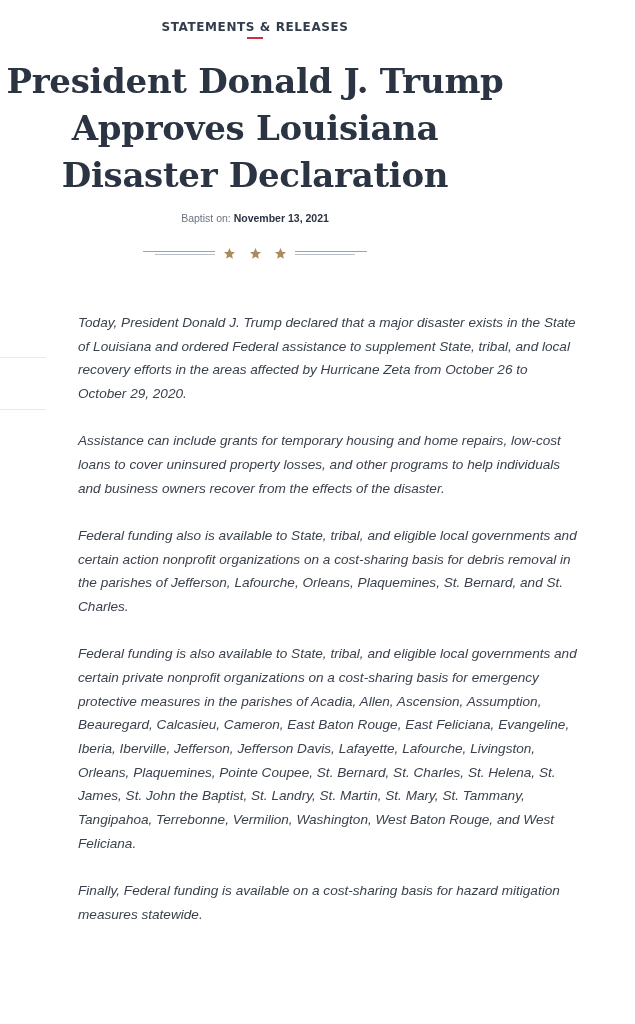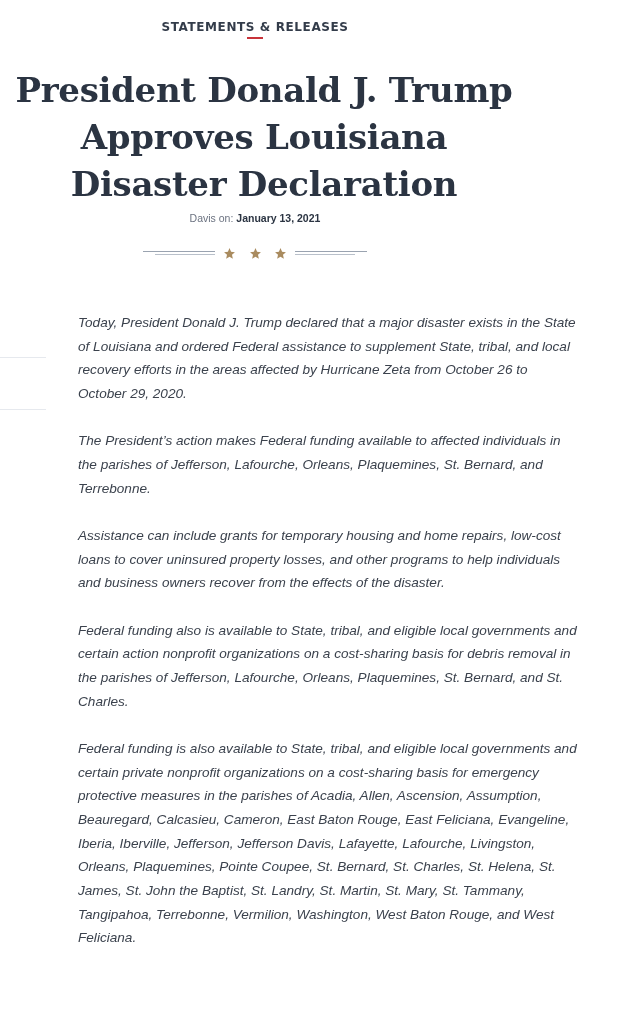--- a/index.html
+++ b/index.html
@@ -40,21 +40,21 @@
       left: 247px;
       width: 16px;
       height: 2px;
       background: #c8333a;
     }
     .title {
       position: absolute;
       top: 58px;
       left: 0;
       width: 510px;
-      margin: 9px;
+      margin: 0;
       text-align: center;
       font-family: "DejaVu Serif", serif;
       font-weight: bold;
       font-size: 34px;
       line-height: 47px;
       color: #2b3442;
       letter-spacing: -0.3px;
     }
     .issued {
       position: absolute;
@@ -132,22 +132,22 @@
     }
   </style>
 </head>
 <body>
 
 <div class="header">
   <a class="category">STATEMENTS &amp; RELEASES</a>
   <div class="category-underline" style="background: rgb(200, 51, 58);"></div>
   <h1 class="title">President Donald J. Trump Approves Louisiana Disaster Declaration</h1>
   <div class="issued">
-    <span>Davis on:</span>
-    <span class="date">January 13, 2021</span>
+    <span>Baptist on:</span>
+    <span class="date">November 13, 2021</span>
   </div>
   <div class="divider">
     <div class="line left">
         <span class="a"></span>
         <span class="b"></span>
       </div>
     <div class="stars">
       <svg class="star" viewBox="0 0 24 24">
           <path class="star-path" d="M12 2l2.9 6.9 7.1.6-5.4 4.7 1.6 7.3L12 17.8 5.8 21.5l1.6-7.3L2 9.5l7.1-.6z" fill="#a98b5f"></path>
         </svg>
@@ -163,17 +163,17 @@
         <span class="b"></span>
       </div>
   </div>
 </div>
 
 <div class="side-rule" style="top:357px;"></div>
 <div class="side-rule" style="top:409px;"></div>
 
 <div class="content">
   <p>Today, President Donald J. Trump declared that a major disaster exists in the State of Louisiana and ordered Federal assistance to supplement State, tribal, and local recovery efforts in the areas affected by Hurricane Zeta from October 26 to October 29, 2020.</p>
-  <p>The President’s action makes Federal funding available to affected individuals in the parishes of Jefferson, Lafourche, Orleans, Plaquemines, St. Bernard, and Terrebonne.</p>
   <p>Assistance can include grants for temporary housing and home repairs, low-cost loans to cover uninsured property losses, and other programs to help individuals and business owners recover from the effects of the disaster.</p>
   <p>Federal funding also is available to State, tribal, and eligible local governments and certain action nonprofit organizations on a cost-sharing basis for debris removal in the parishes of Jefferson, Lafourche, Orleans, Plaquemines, St. Bernard, and St. Charles.</p>
   <p>Federal funding is also available to State, tribal, and eligible local governments and certain private nonprofit organizations on a cost-sharing basis for emergency protective measures in the parishes of Acadia, Allen, Ascension, Assumption, Beauregard, Calcasieu, Cameron, East Baton Rouge, East Feliciana, Evangeline, Iberia, Iberville, Jefferson, Jefferson Davis, Lafayette, Lafourche, Livingston, Orleans, Plaquemines, Pointe Coupee, St. Bernard, St. Charles, St. Helena, St. James, St. John the Baptist, St. Landry, St. Martin, St. Mary, St. Tammany, Tangipahoa, Terrebonne, Vermilion, Washington, West Baton Rouge, and West Feliciana.</p>
+  <p>Finally, Federal funding is available on a cost-sharing basis for hazard mitigation measures statewide.</p>
 </div>
 
 </body></html>

